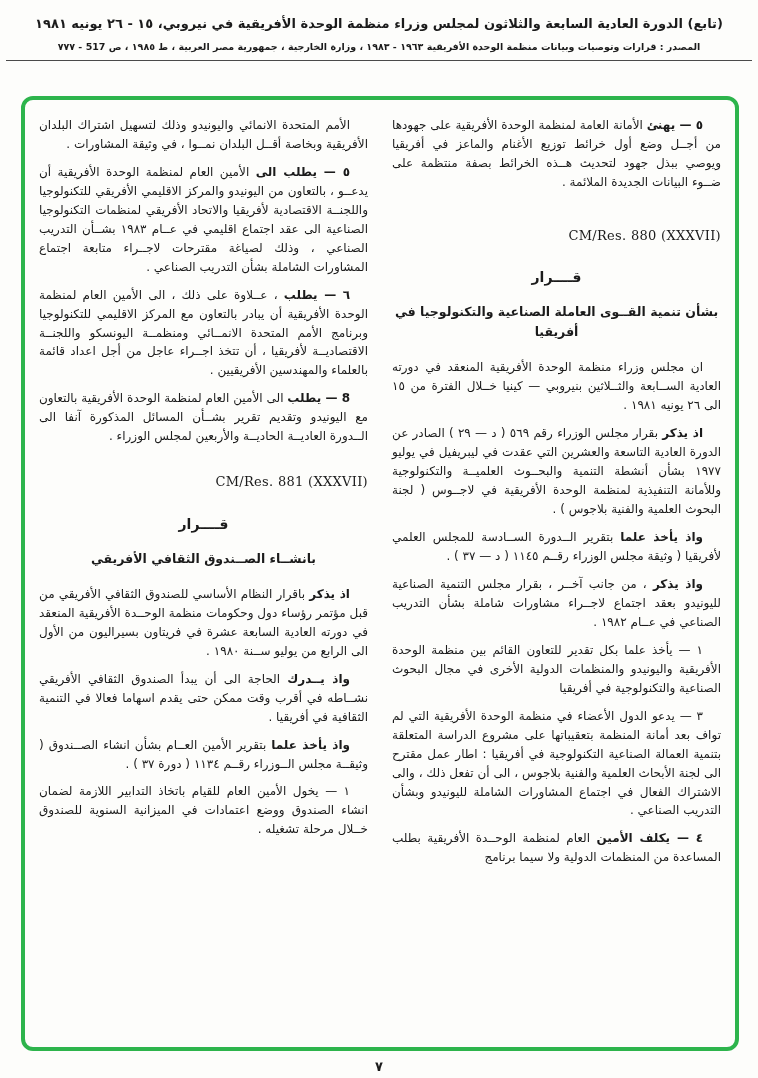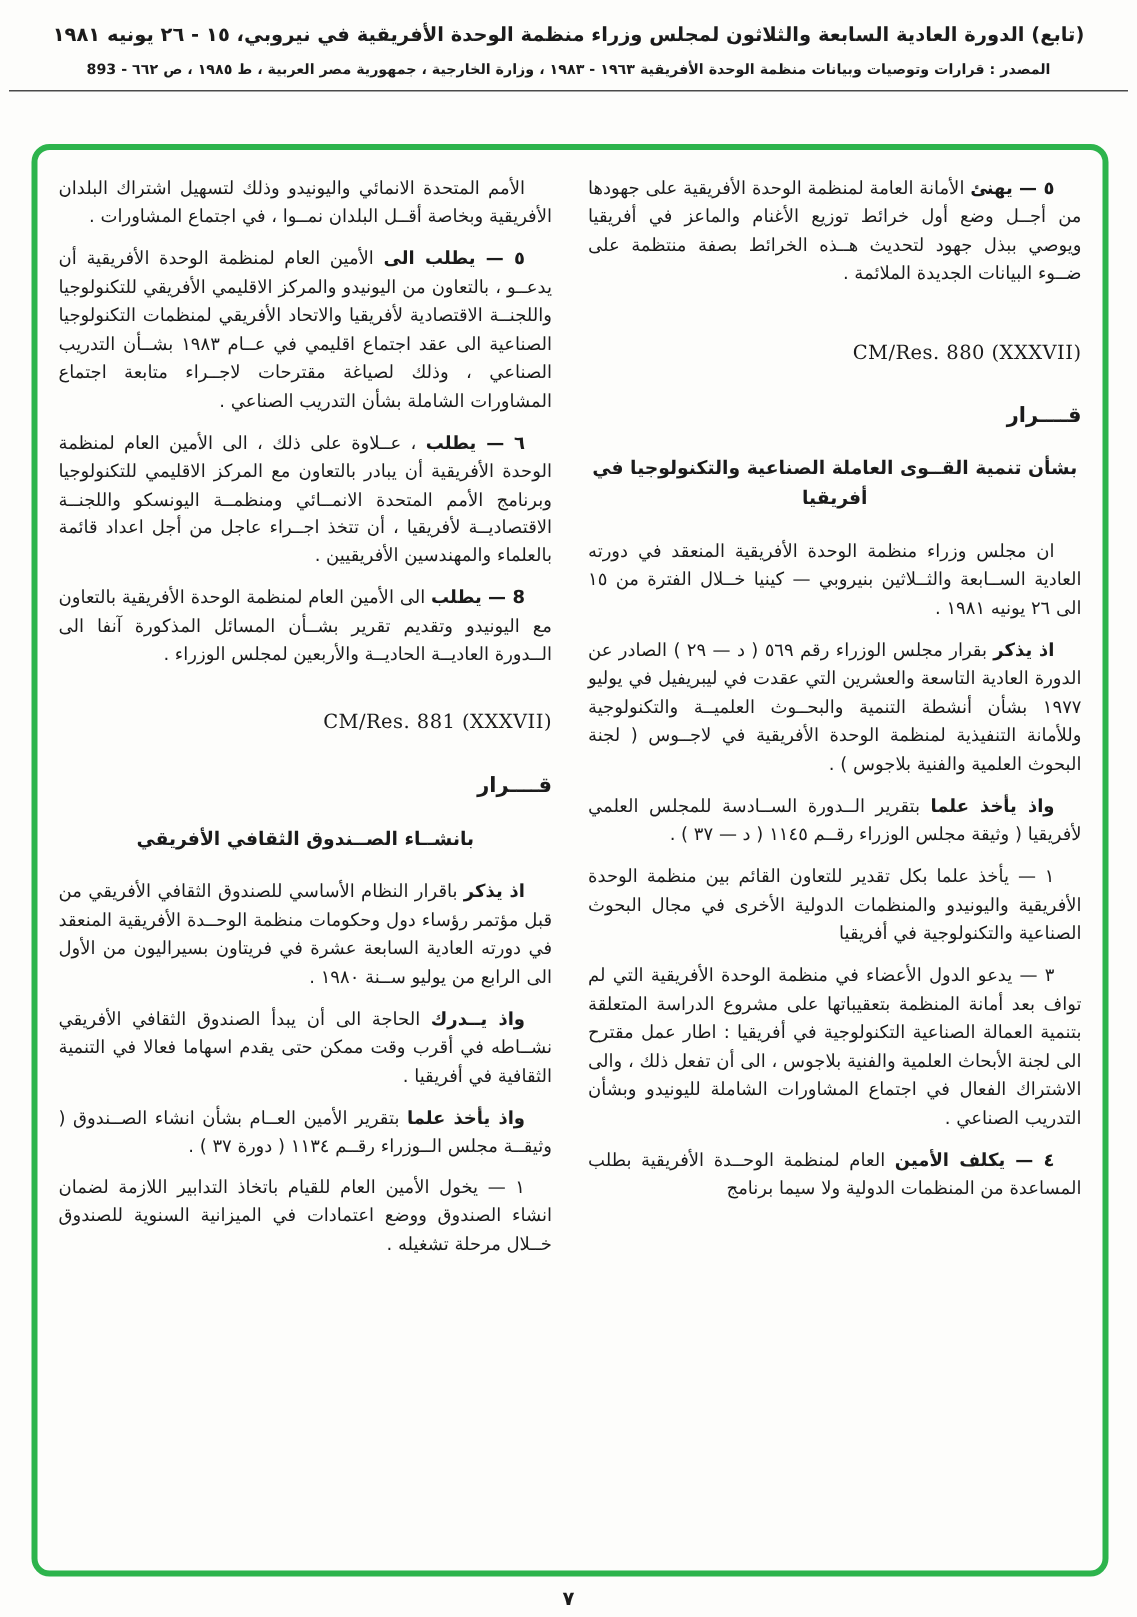--- a/index.html
+++ b/index.html
@@ -66,21 +66,21 @@
   .para .lead { font-weight: bold; }
   .res-ref {
     direction: ltr;
     text-align: right;
     font-family: "DejaVu Serif", serif;
     font-size: 13px;
     margin: 34px 0 20px 0;
     letter-spacing: 0.3px;
   }
   .res-title {
-    text-align: right;
+    text-align: center;
     font-weight: bold;
     font-size: 14px;
     margin: 0 0 14px 0;
     text-indent: 0;
   }
   .res-subtitle {
     text-align: center;
     font-weight: bold;
     font-size: 12.5px;
     line-height: 1.6;
@@ -99,43 +99,44 @@
     font-size: 13px;
   }
 </style>
 </head>
 <body>
 
 <div class="page">
 
   <div class="header">
     <div class="header-line1">(تابع) الدورة العادية السابعة والثلاثون لمجلس وزراء منظمة الوحدة الأفريقية في نيروبي، ١٥ - ٢٦ يونيه ١٩٨١</div>
-    <div class="header-line2">المصدر : قرارات وتوصيات وبيانات منظمة الوحدة الأفريقية ١٩٦٣ - ١٩٨٣ ، وزارة الخارجية ، جمهورية مصر العربية ، ط ١٩٨٥ ، ص ٦٦٢ - 893</div>
+    <div class="header-line2">المصدر : قرارات وتوصيات وبيانات منظمة الوحدة الأفريقية ١٩٦٣ - ١٩٨٣ ، وزارة الخارجية ، جمهورية مصر العربية ، ط ١٩٨٥ ، ص 517 - ٧٧٧</div>
   </div>
 
   <div class="frame" style="border-color: rgb(45, 180, 76);">
     <div class="columns">
 
       <div class="col col-right">
         <p class="para"><b class="lead">٥ — يهنئ</b><span> الأمانة العامة لمنظمة الوحدة الأفريقية على جهودها من أجــل وضع أول خرائط توزيع الأغنام والماعز في أفريقيا ويوصي ببذل جهود لتحديث هــذه الخرائط بصفة منتظمة على ضــوء البيانات الجديدة الملائمة .</span></p>
 
         <div class="res-ref" dir="ltr">CM/Res. 880 (XXXVII)</div>
         <div class="res-title">قــــرار</div>
         <div class="res-subtitle">بشأن تنمية القــوى العاملة الصناعية والتكنولوجيا في أفريقيا</div>
 
         <p class="para"><b class="lead"></b><span>ان مجلس وزراء منظمة الوحدة الأفريقية المنعقد في دورته العادية الســابعة والثــلاثين بنيروبي — كينيا خــلال الفترة من ١٥ الى ٢٦ يونيه ١٩٨١ .</span></p>
         <p class="para"><b class="lead">اذ يذكر</b><span> بقرار مجلس الوزراء رقم ٥٦٩ ( د — ٢٩ ) الصادر عن الدورة العادية التاسعة والعشرين التي عقدت في ليبريفيل في يوليو ١٩٧٧ بشأن أنشطة التنمية والبحــوث العلميــة والتكنولوجية وللأمانة التنفيذية لمنظمة الوحدة الأفريقية في لاجــوس ( لجنة البحوث العلمية والفنية بلاجوس ) .</span></p>
         <p class="para"><b class="lead">واذ يأخذ علما</b><span> بتقرير الــدورة الســادسة للمجلس العلمي لأفريقيا ( وثيقة مجلس الوزراء رقــم ١١٤٥ ( د — ٣٧ ) .</span></p>
+        <p class="para"><b class="lead">واذ يذكر</b><span> ، من جانب آخــر ، بقرار مجلس التنمية الصناعية لليونيدو بعقد اجتماع لاجــراء مشاورات شاملة بشأن التدريب الصناعي في عــام ١٩٨٢ .</span></p>
         <p class="para"><b class="lead"></b><span>١ — يأخذ علما بكل تقدير للتعاون القائم بين منظمة الوحدة الأفريقية واليونيدو والمنظمات الدولية الأخرى في مجال البحوث الصناعية والتكنولوجية في أفريقيا</span></p>
         <p class="para"><b class="lead"></b><span>٣ — يدعو الدول الأعضاء في منظمة الوحدة الأفريقية التي لم تواف بعد أمانة المنظمة بتعقيباتها على مشروع الدراسة المتعلقة بتنمية العمالة الصناعية التكنولوجية في أفريقيا : اطار عمل مقترح الى لجنة الأبحاث العلمية والفنية بلاجوس ، الى أن تفعل ذلك ، والى الاشتراك الفعال في اجتماع المشاورات الشاملة لليونيدو وبشأن التدريب الصناعي .</span></p>
         <p class="para"><b class="lead">٤ — يكلف الأمين</b><span> العام لمنظمة الوحــدة الأفريقية بطلب المساعدة من المنظمات الدولية ولا سيما برنامج</span></p>
       </div>
 
       <div class="col col-left">
-        <p class="para"><b class="lead"></b><span>الأمم المتحدة الانمائي واليونيدو وذلك لتسهيل اشتراك البلدان الأفريقية وبخاصة أقــل البلدان نمــوا ، في اجتماع المشاورات .</span></p>
+        <p class="para"><b class="lead"></b><span>الأمم المتحدة الانمائي واليونيدو وذلك لتسهيل اشتراك البلدان الأفريقية وبخاصة أقــل البلدان نمــوا ، في وثيقة المشاورات .</span></p>
         <p class="para"><b class="lead">٥ — يطلب الى</b><span> الأمين العام لمنظمة الوحدة الأفريقية أن يدعــو ، بالتعاون من اليونيدو والمركز الاقليمي الأفريقي للتكنولوجيا واللجنــة الاقتصادية لأفريقيا والاتحاد الأفريقي لمنظمات التكنولوجيا الصناعية الى عقد اجتماع اقليمي في عــام ١٩٨٣ بشــأن التدريب الصناعي ، وذلك لصياغة مقترحات لاجــراء متابعة اجتماع المشاورات الشاملة بشأن التدريب الصناعي .</span></p>
         <p class="para"><b class="lead">٦ — يطلب</b><span> ، عــلاوة على ذلك ، الى الأمين العام لمنظمة الوحدة الأفريقية أن يبادر بالتعاون مع المركز الاقليمي للتكنولوجيا وبرنامج الأمم المتحدة الانمــائي ومنظمــة اليونسكو واللجنــة الاقتصاديــة لأفريقيا ، أن تتخذ اجــراء عاجل من أجل اعداد قائمة بالعلماء والمهندسين الأفريقيين .</span></p>
         <p class="para"><b class="lead">8 — يطلب</b><span> الى الأمين العام لمنظمة الوحدة الأفريقية بالتعاون مع اليونيدو وتقديم تقرير بشــأن المسائل المذكورة آنفا الى الــدورة العاديــة الحاديــة والأربعين لمجلس الوزراء .</span></p>
 
         <div class="res-ref" dir="ltr">CM/Res. 881 (XXXVII)</div>
         <div class="res-title">قــــرار</div>
         <div class="res-subtitle">بانشــاء الصــندوق الثقافي الأفريقي</div>
 
         <p class="para"><b class="lead">اذ يذكر</b><span> باقرار النظام الأساسي للصندوق الثقافي الأفريقي من قبل مؤتمر رؤساء دول وحكومات منظمة الوحــدة الأفريقية المنعقد في دورته العادية السابعة عشرة في فريتاون بسيراليون من الأول الى الرابع من يوليو ســنة ١٩٨٠ .</span></p>
         <p class="para"><b class="lead">واذ يــدرك</b><span> الحاجة الى أن يبدأ الصندوق الثقافي الأفريقي نشــاطه في أقرب وقت ممكن حتى يقدم اسهاما فعالا في التنمية الثقافية في أفريقيا .</span></p>

